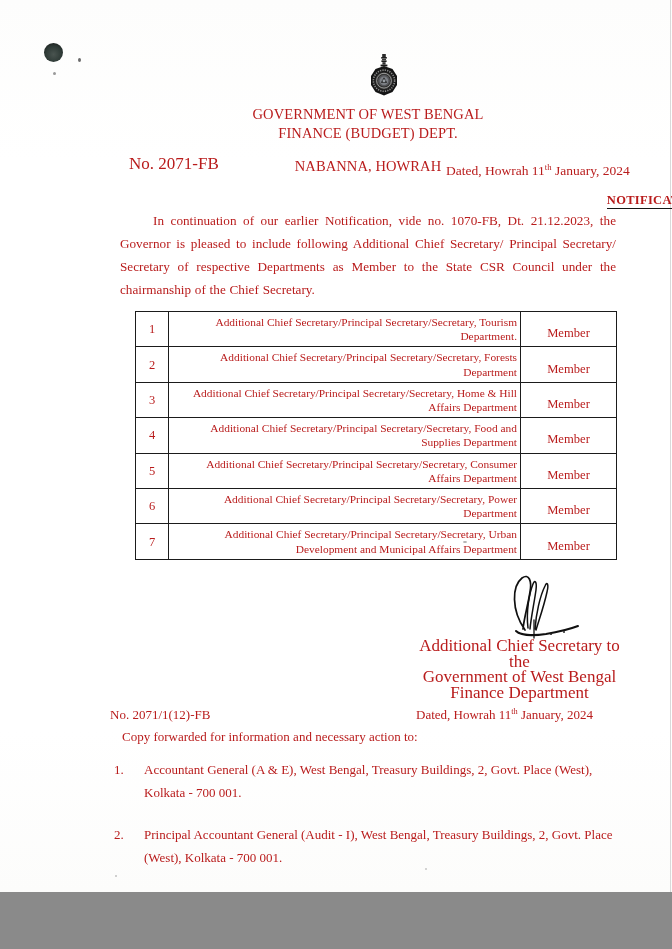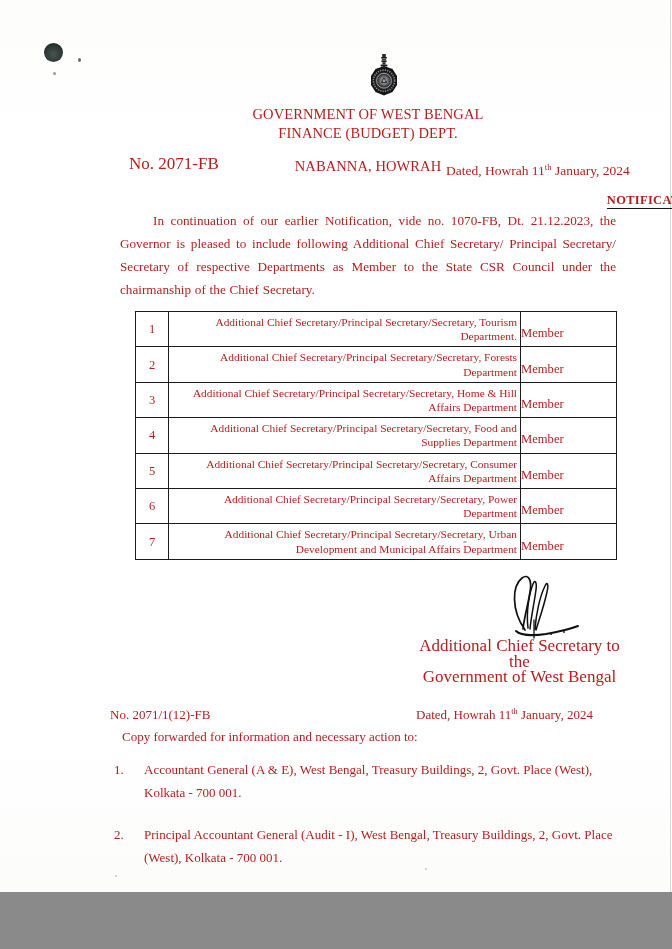--- a/index.html
+++ b/index.html
@@ -154,21 +154,21 @@
     text-align: center;
     font-size: 12.5px;
   }
   .tbl td.c-desc {
     width: 343px;
     padding: 3px 3px 3px 5px;
     text-align: right;
   }
   .tbl td.c-role {
     width: 95px;
-    text-align: left;
+    text-align: center;
     font-size: 12.6px;
     vertical-align: bottom;
     padding-bottom: 6px;
   }
   .tbl tr { height: 34px; }
 
   
   .sig-mark {
     position: absolute;
     left: 466px;
@@ -332,20 +332,21 @@
           <path d="M36 48 L36 66" stroke-width="1.3"></path>
         </g>
         <circle cx="53" cy="62" r="1.1" fill="#232323"></circle>
         <circle cx="66" cy="60" r="1" fill="#2b2b2b"></circle>
       </svg>
     </div>
 
     <div class="sig-block">
       <div>Additional Chief Secretary to the</div>
       <div>Government of West Bengal</div>
+      <div>Finance Department</div>
     </div>
 
     <div class="copy-no">No. 2071/1(12)-FB</div>
     <div class="copy-date"><span>Dated, Howrah 11</span><sup>th</sup><span> January, 2024</span></div>
     <div class="copy-lead">Copy forwarded for information and necessary action to:</div>
 
     <ul class="copy-list">
       <li>
         <span class="num">1.</span>
         <span>Accountant General (A &amp; E), West Bengal, Treasury Buildings, 2, Govt. Place (West), Kolkata - 700 001.</span>

